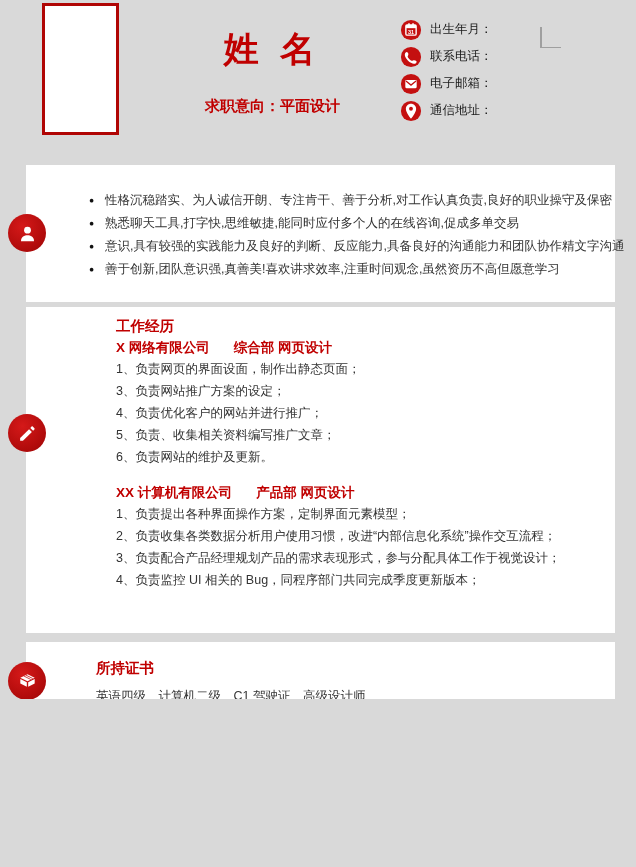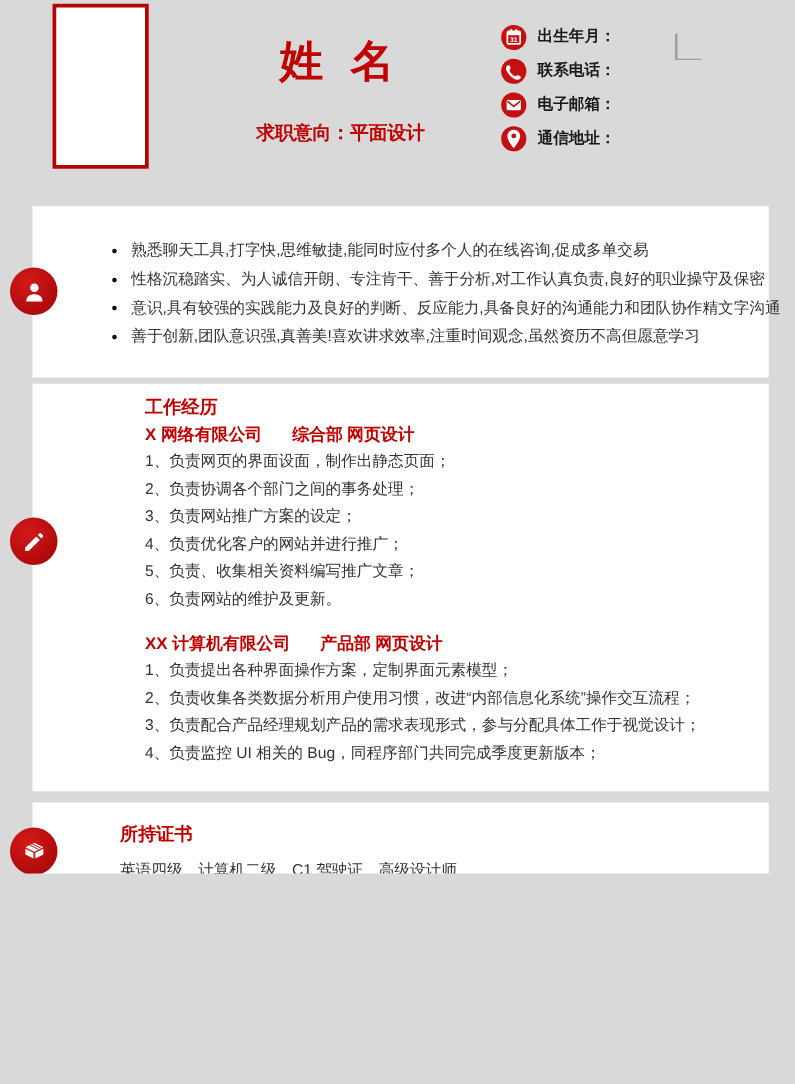--- a/index.html
+++ b/index.html
@@ -17,21 +17,21 @@
     position:absolute; left:175px; top:26px; width:195px; text-align:center;
     font-size:35px; font-weight:700; color:#c00000; letter-spacing:6px;
   }
   .objective {
     position:absolute; left:175px; top:97px; width:195px; text-align:center;
     font-size:15px; font-weight:700; color:#c00000;
   }
   .contacts { position:absolute; left:400px; top:19px; display:flex; flex-direction:column; gap:6px; }
   .contact-row { display:flex; align-items:center; height:21px; }
   .contact-row svg { width:22px; height:22px; flex:0 0 auto; }
-  .contact-label { margin-left:8px; font-size:12.5px; color:#1a1a1a;font-weight:bold; }
+  .contact-label { margin-left:8px; font-size:12.5px; color:#1a1a1a; }
   .corner-mark { position:absolute; left:540px; top:27px; width:21px; height:21px; }
   .corner-mark .v { position:absolute; left:0; top:0; width:1.5px; height:21px; background:#9f9f9f; }
   .corner-mark .h { position:absolute; left:0; top:19.5px; width:21px; height:1.5px; background:#9f9f9f; }
   
   .card { position:absolute; left:26px; width:589px; background:#ffffff; }
   .card-profile { top:165px; height:137px; padding:24px 24px 0 79px; }
   .card-work    { top:307px; height:326px; padding:8px 24px 0 90px; }
   .card-cert    { top:642px; height:80px;  padding:15px 24px 0 70px; }
   .card-hobby   { top:730px; height:115px; padding:24px 24px 0 70px; }
   
@@ -42,21 +42,21 @@
   }
   .side-icon svg { width:21px; height:21px; }
   .si-profile { top:214px; } .si-work { top:414px; } .si-cert { top:662px; } .si-hobby { top:728px; }
   
   .bullets { list-style:none; }
   .bullets li { position:relative; font-size:12.5px; line-height:23px; color:#333; white-space:nowrap; }
   .bullets li::before { content:"●"; position:absolute; left:-16px; top:0; font-size:8.5px; color:#111; }
   
   .sec-title { font-size:14.5px; font-weight:700; color:#c00000; line-height:22px; }
   .company-line { font-size:13.5px; font-weight:700; color:#c00000; line-height:21px; }
-  .company-line .dept { margin-left:24px;font-family:Liberation Serif, serif; }
+  .company-line .dept { margin-left:24px; }
   .duties { list-style:none; }
   .duties li { font-size:12.5px; line-height:22px; color:#333; white-space:nowrap; }
   .job + .job { margin-top:14px; }
   
   .cert-text { margin-top:9px; font-size:12.5px; color:#333; }
   
   .hobby-row {
     display:flex; justify-content:space-between; align-items:center;
     margin:14px 0 0 -11px; width:472px;
   }
@@ -108,42 +108,41 @@
     </div>
   </div>
 
   <div class="corner-mark">
     <div class="v"></div>
       <div class="h"></div>
   </div>
 
   <section class="card card-profile">
     <ul class="bullets">
+      <li>性格沉稳踏实、为人诚信开朗、专注肯干、善于分析,对工作认真负责,良好的职业操守及保密</li>
       <li>熟悉聊天工具,打字快,思维敏捷,能同时应付多个人的在线咨询,促成多单交易</li>
-      <li>性格沉稳踏实、为人诚信开朗、专注肯干、善于分析,对工作认真负责,良好的职业操守及保密</li>
       <li>意识,具有较强的实践能力及良好的判断、反应能力,具备良好的沟通能力和团队协作精文字沟通</li>
       <li>善于创新,团队意识强,真善美!喜欢讲求效率,注重时间观念,虽然资历不高但愿意学习</li>
     </ul>
   </section>
   <div class="side-icon si-profile">
     <svg viewBox="0 0 24 24">
       <circle cx="12" cy="8.2" r="3.9" fill="#fff"></circle>
       <path fill="#fff" d="M4.6 20.2c0-4.3 4-6.1 7.4-6.1s7.4 1.8 7.4 6.1v.6H4.6z"></path>
     </svg>
   </div>
 
   <section class="card card-work">
     <h2 class="sec-title">工作经历</h2>
     <div class="job">
       <div class="company-line">
         <span>X 网络有限公司</span><span class="dept">综合部 网页设计</span>
       </div>
       <ul class="duties">
         <li>1、负责网页的界面设面，制作出静态页面；</li>
-        <li>2、负责协调各个部门之间的事务处理；</li>
         <li>3、负责网站推广方案的设定；</li>
         <li>4、负责优化客户的网站并进行推广；</li>
         <li>5、负责、收集相关资料编写推广文章；</li>
         <li>6、负责网站的维护及更新。</li>
       </ul>
     </div>
     <div class="job">
       <div class="company-line">
         <span>XX 计算机有限公司</span><span class="dept">产品部 网页设计</span>
       </div>

